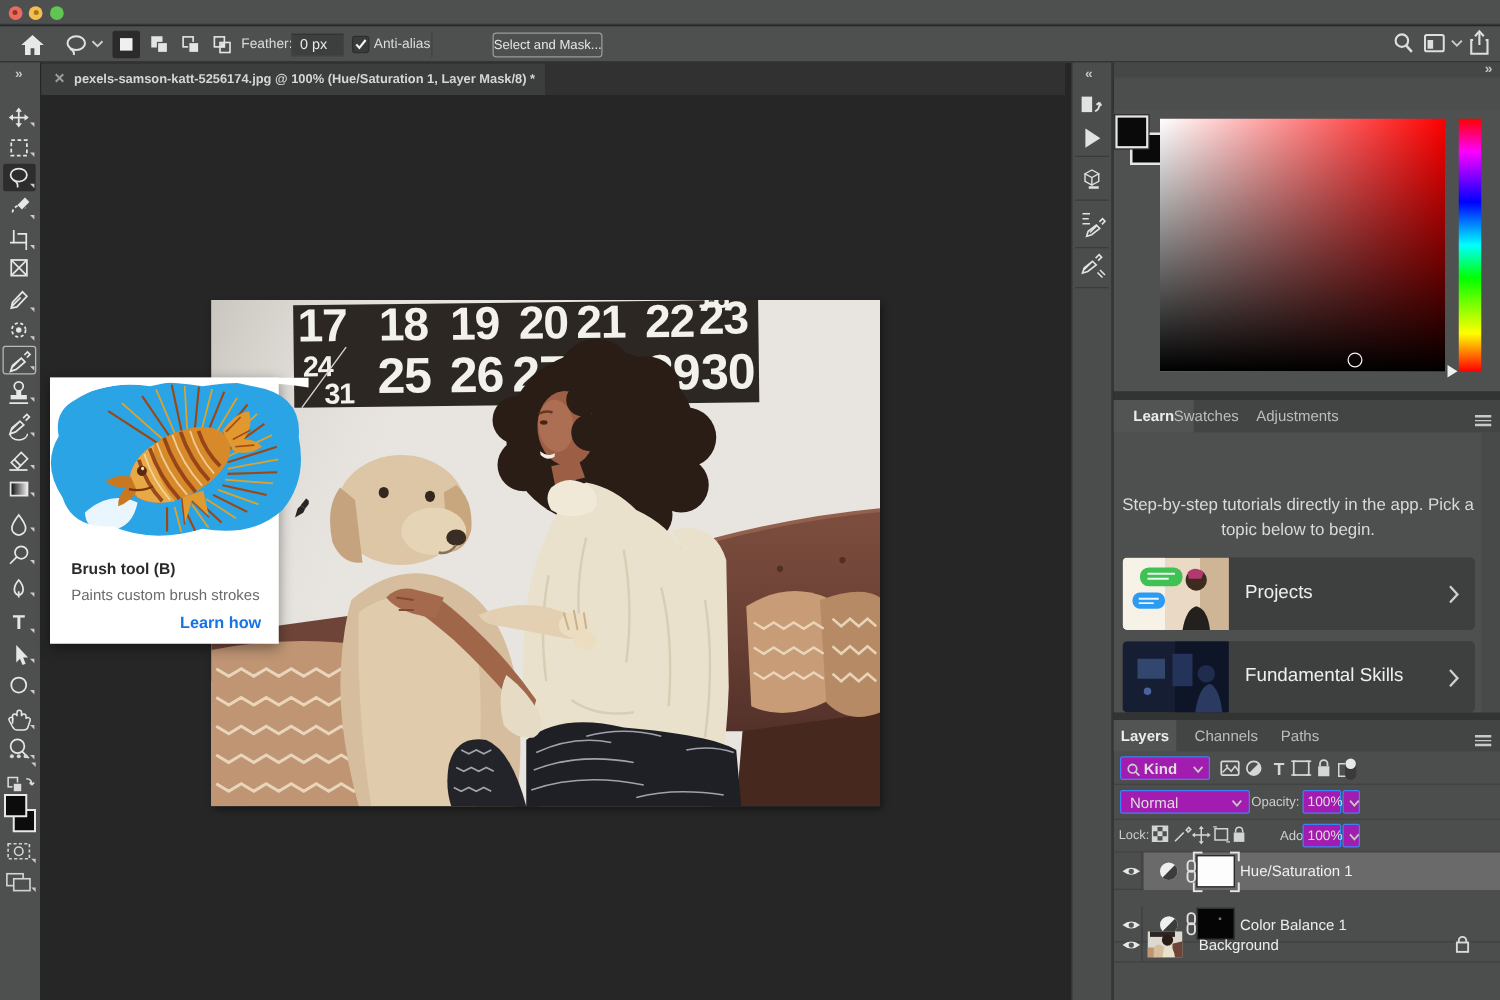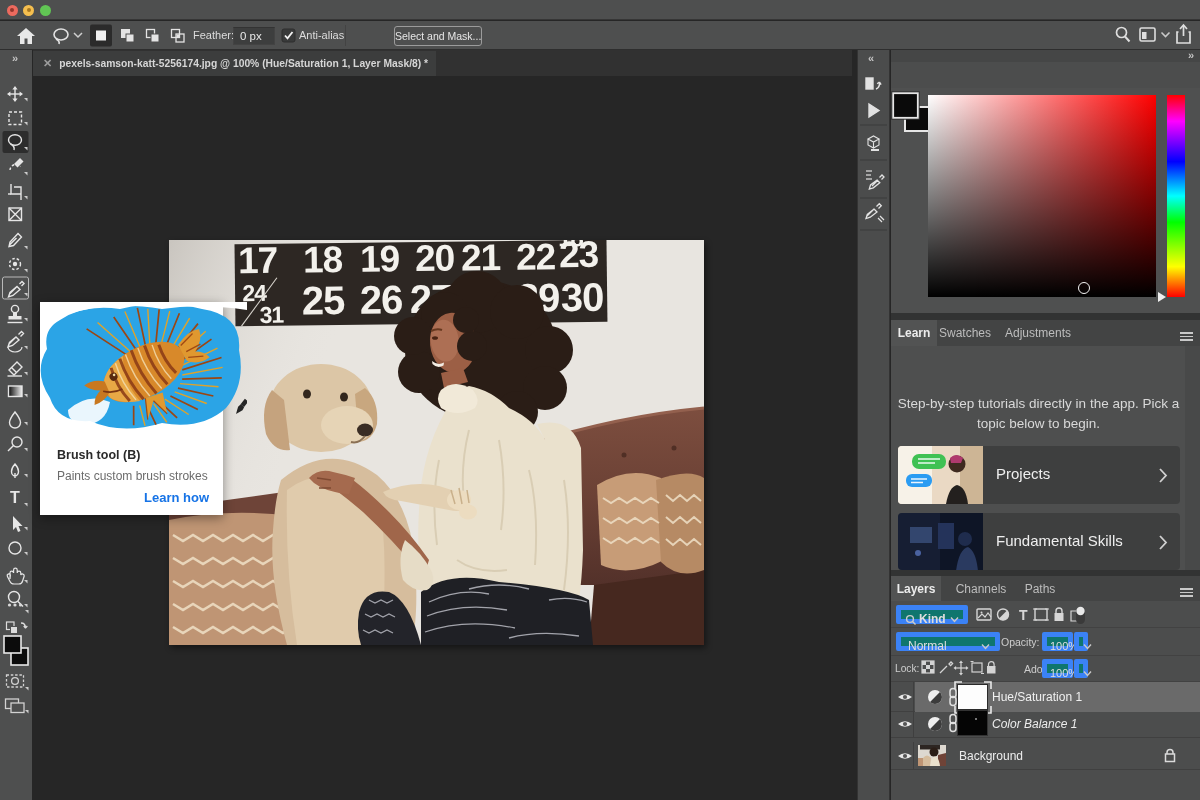--- a/index.html
+++ b/index.html
@@ -22,21 +22,21 @@
 #tooltip .t1 { position:absolute; left:17px; top:146px; font-size:12.5px; font-weight:bold; color:#2a2a2a; }
 #tooltip .t2 { position:absolute; left:17px; top:167px; font-size:12px; color:#6b6b6b; }
 #tooltip .t3 { position:absolute; right:14px; top:188px; font-size:13px; font-weight:bold; color:#1673e6; }
 #ministrip { position:absolute; left:857px; top:50px; width:33px; height:750px; background:#4b4c4c; border-left:1px solid #333; border-right:1px solid #333; }
 #panels { position:absolute; left:891px; top:50px; width:309px; height:750px; background:#4c4d4d; }
 .ptabs { position:absolute; left:0; width:309px; height:26px; background:#434444; }
 .ptab { position:absolute; top:0; height:26px; font-size:12px; line-height:26px; color:#bdbdbd; text-align:center; }
 .ptab.on { background:#525353; color:#ececec; font-weight:bold; }
 .ham { position:absolute; right:7px; width:13px; }
 .ham div { height:1.5px; background:#c9c9c9; margin:2px 0; }
-.dropbox { position:absolute; background:#0f766e; border:5px solid #3b82f6; border-radius:2px; color:#dedede; font-size:12px; }
+.dropbox { position:absolute; background:#a21caf; border:1px solid #3b82f6; border-radius:2px; color:#dedede; font-size:12px; }
 .lrow { position:absolute; left:0; width:309px; border-bottom:1px solid #404040; }
 .eyecol { position:absolute; left:0; top:0; width:23px; height:100%; border-right:1px solid #3f3f3f; }
 </style>
 </head>
 <body>
 <div id="titlebar">
   <div class="tl" style="left:6.5px;background:#ec6a5e;">
       <div style="position:absolute;left:3.5px;top:3.5px;width:4px;height:4px;border-radius:50%;background:#93362c;"></div>
     </div>
   <div class="tl" style="left:23px;background:#f5bf4f;">
@@ -424,21 +424,21 @@
     </svg>
     <div class="abs" style="left:37px;top:7px;width:228px;height:202px;background:linear-gradient(to bottom,rgba(0,0,0,0) 0%,#000 100%),linear-gradient(to right,#ffffff 0%,#ff0000 100%);"></div>
     <div class="abs" style="left:187px;top:194px;width:12px;height:12px;border:1.6px solid #f5f5f5;border-radius:50%;"></div>
     <div class="abs" style="left:276px;top:7px;width:18px;height:202px;background:linear-gradient(to bottom,#ff0000 0%,#ff00ff 13%,#0000ff 33%,#00ffff 50%,#00ff00 63%,#ffff00 85%,#ff0000 100%);"></div>
     <svg class="abs" style="left:266px;top:203px" width="10" height="12">
         <path d="M1 1 L9 6 L1 11 Z" fill="#f0f0f0"></path>
       </svg>
   </div>
   <div class="abs" style="left:0;top:263px;width:309px;height:7px;background:#323333;"></div>
   <div class="ptabs" style="top:270px;">
-    <div class="ptab on" style="left:0px;width:46px;">Learn</div>
+    <div class="ptab on" style="left:0px;width:64px;">Learn</div>
     <div class="ptab" style="left:45px;width:58px;">Swatches</div>
     <div class="ptab" style="left:105px;width:84px;">Adjustments</div>
     <div class="ham" style="top:10px;">
         <div></div>
         <div></div>
         <div></div>
       </div>
   </div>
   <div class="abs" style="left:0;top:296px;width:309px;height:224px;background:#4e4f4f;">
     <div class="abs" style="right:0;top:0;width:15px;height:224px;background:#484949;"></div>
@@ -591,21 +591,21 @@
       <svg class="abs" style="left:63px;top:-1px" width="38" height="33">
         <g stroke="#e8e8e8" stroke-width="1.6" fill="none">
             <path d="M1 8 v-7 h7"></path>
             <path d="M30 1 h7 v7"></path>
             <path d="M37 25 v7 h-7"></path>
             <path d="M8 32 h-7 v-7"></path>
           </g>
       </svg>
       <span class="abs" style="left:101px;top:8px;font-size:12px;color:#f0f0f0;">Hue/Saturation 1</span>
     </div>
-    <div class="lrow" style="top:108px;height:29px;font-style:italic;">
+    <div class="lrow" style="top:124px;height:29px;">
       <div class="eyecol"></div>
       <svg class="abs" style="left:6px;top:9px" width="16" height="12">
           <path d="M1 6 Q8 0.5 15 6 Q8 11.5 1 6 Z" fill="#e8e8e8"></path>
           <circle cx="8" cy="6" r="2.1" fill="#555"></circle>
         </svg>
       <svg class="abs" style="left:36px;top:7px" width="16" height="16">
           <circle cx="8" cy="8" r="7" fill="#efefef"></circle>
           <path d="M3.05 12.95 L12.95 3.05 A7 7 0 0 1 3.05 12.95 Z" fill="#3c3c3c"></path>
         </svg>
       <svg class="abs" style="left:57px;top:4px" width="10" height="20" viewBox="0 0 10 20">

